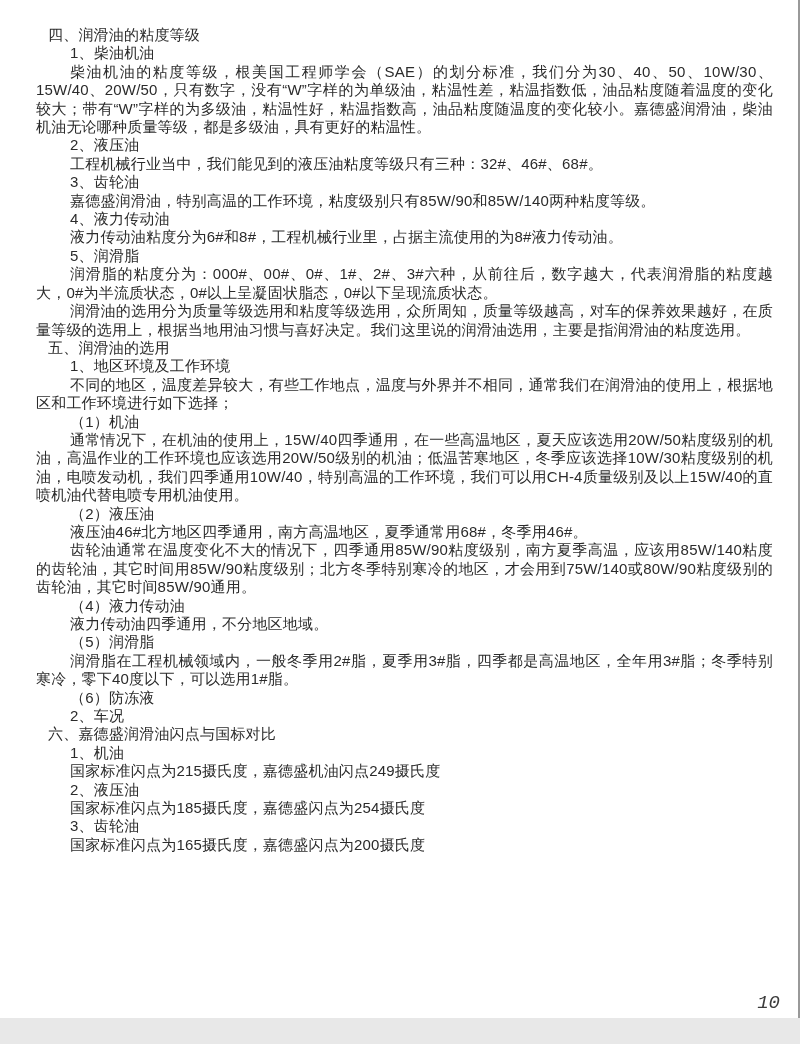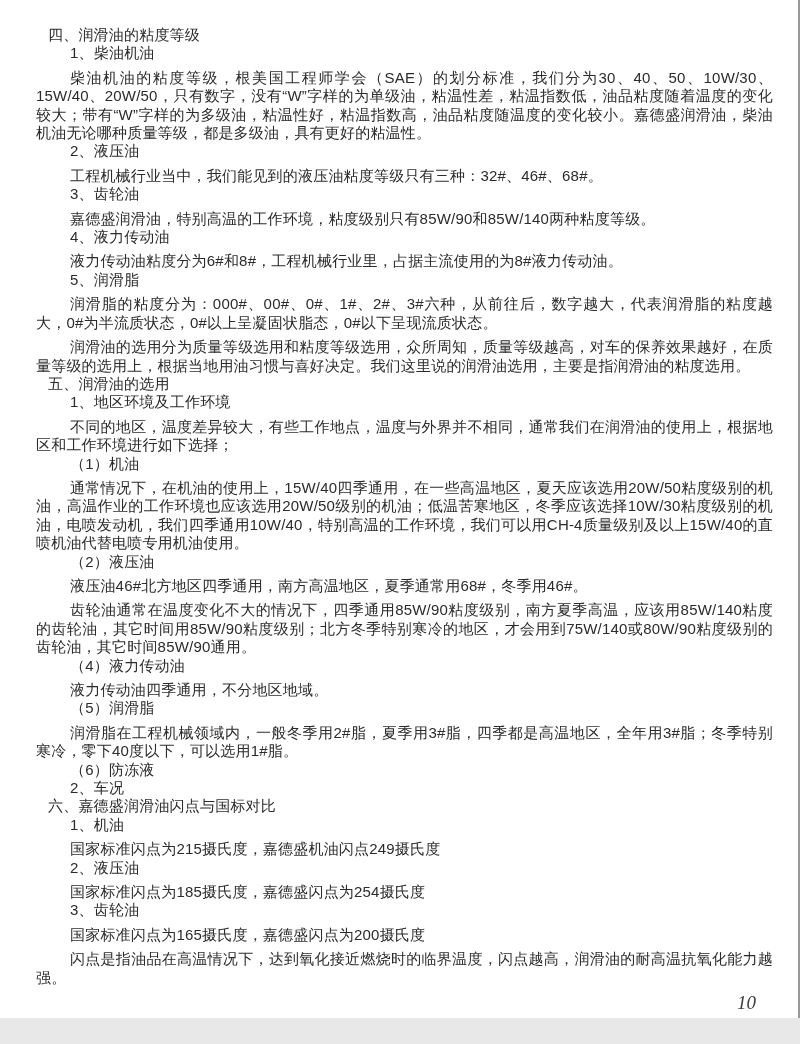--- a/index.html
+++ b/index.html
@@ -33,35 +33,34 @@
   p.heading {
     text-indent: 12px;
     text-align: left;
   }
   p.subheading {
     text-indent: 34px;
     text-align: left;
   }
   p.paragraph {
     text-indent: 34px;
-    margin-top: 6px;
   }
   .edge-line {
     position: absolute;
     top: 0;
     right: 0;
     width: 2px;
     height: 100%;
     background: #999999;
   }
   .page-number {
     position: absolute;
-    right: 44px;
+    right: 20px;
     bottom: 4px;
-    font-family: Liberation Serif, serif;
+    font-family: Liberation Mono, monospace;
     font-style: italic;
     font-size: 19px;
     color: #3c3c3c;
   }
 </style>
 </head>
 <body>
 
 <div class="page">
   <div class="content">
@@ -91,17 +90,16 @@
       <p class="block paragraph">润滑脂在工程机械领域内，一般冬季用2#脂，夏季用3#脂，四季都是高温地区，全年用3#脂；冬季特别寒冷，零下40度以下，可以选用1#脂。</p>
       <p class="block subheading">（6）防冻液</p>
       <p class="block subheading">2、车况</p>
       <p class="block heading">六、嘉德盛润滑油闪点与国标对比</p>
       <p class="block subheading">1、机油</p>
       <p class="block paragraph">国家标准闪点为215摄氏度，嘉德盛机油闪点249摄氏度</p>
       <p class="block subheading">2、液压油</p>
       <p class="block paragraph">国家标准闪点为185摄氏度，嘉德盛闪点为254摄氏度</p>
       <p class="block subheading">3、齿轮油</p>
       <p class="block paragraph">国家标准闪点为165摄氏度，嘉德盛闪点为200摄氏度</p>
-      <p class="block paragraph">闪点是指油品在高温情况下，达到氧化接近燃烧时的临界温度，闪点越高，润滑油的耐高温抗氧化能力越强。</p>
     </div>
   <div class="edge-line"></div>
   <div class="page-number">10</div>
 </div>
 
 </body></html>

